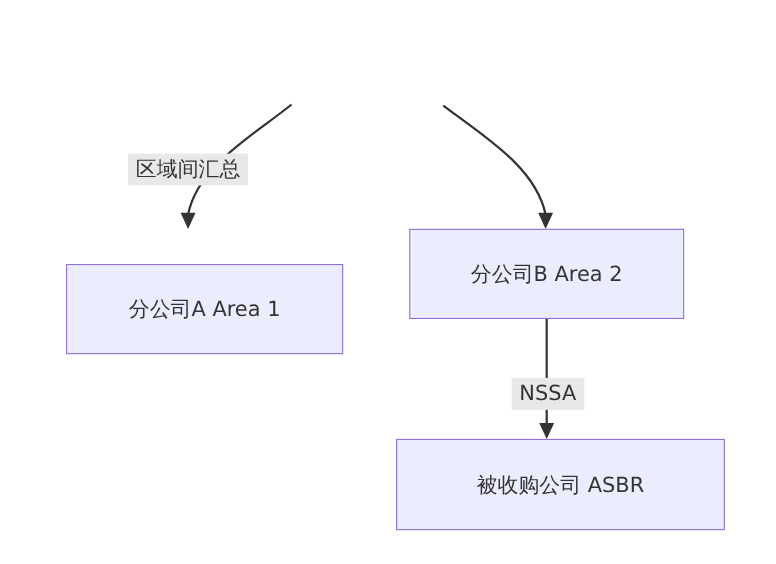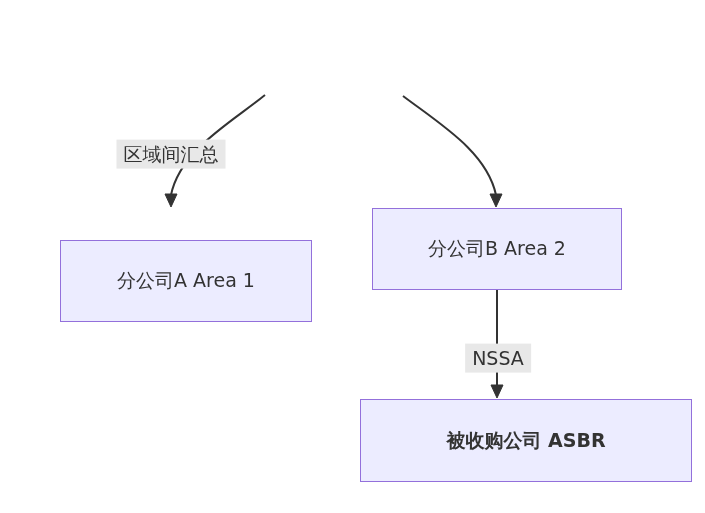--- a/index.html
+++ b/index.html
@@ -47,21 +47,21 @@
     align-items: center;
     justify-content: center;
     font-size: 19px;
     color: var(--text);
     text-align: center;
     white-space: nowrap;
   }
   .node-hq   { left: 225px; top: 16px;  width: 216px; height: 78px; }
   .node-a    { left: 60px;  top: 208px; width: 252px; height: 82px; margin-top: 32px; }
   .node-b    { left: 372px; top: 208px; width: 250px; height: 82px; }
-  .node-asbr { left: 360px; top: 399px; width: 332px; height: 83px; font-weight: bold; }
+  .node-asbr { left: 360px; top: 399px; width: 299px; height: 83px; }
   .edge-label {
     position: absolute;
     transform: translate(-50%, -50%);
     background: var(--edge-label-bg);
     color: var(--text);
     font-size: 19px;
     line-height: 1.2;
     padding: 3px 7px;
     white-space: nowrap;
   }

